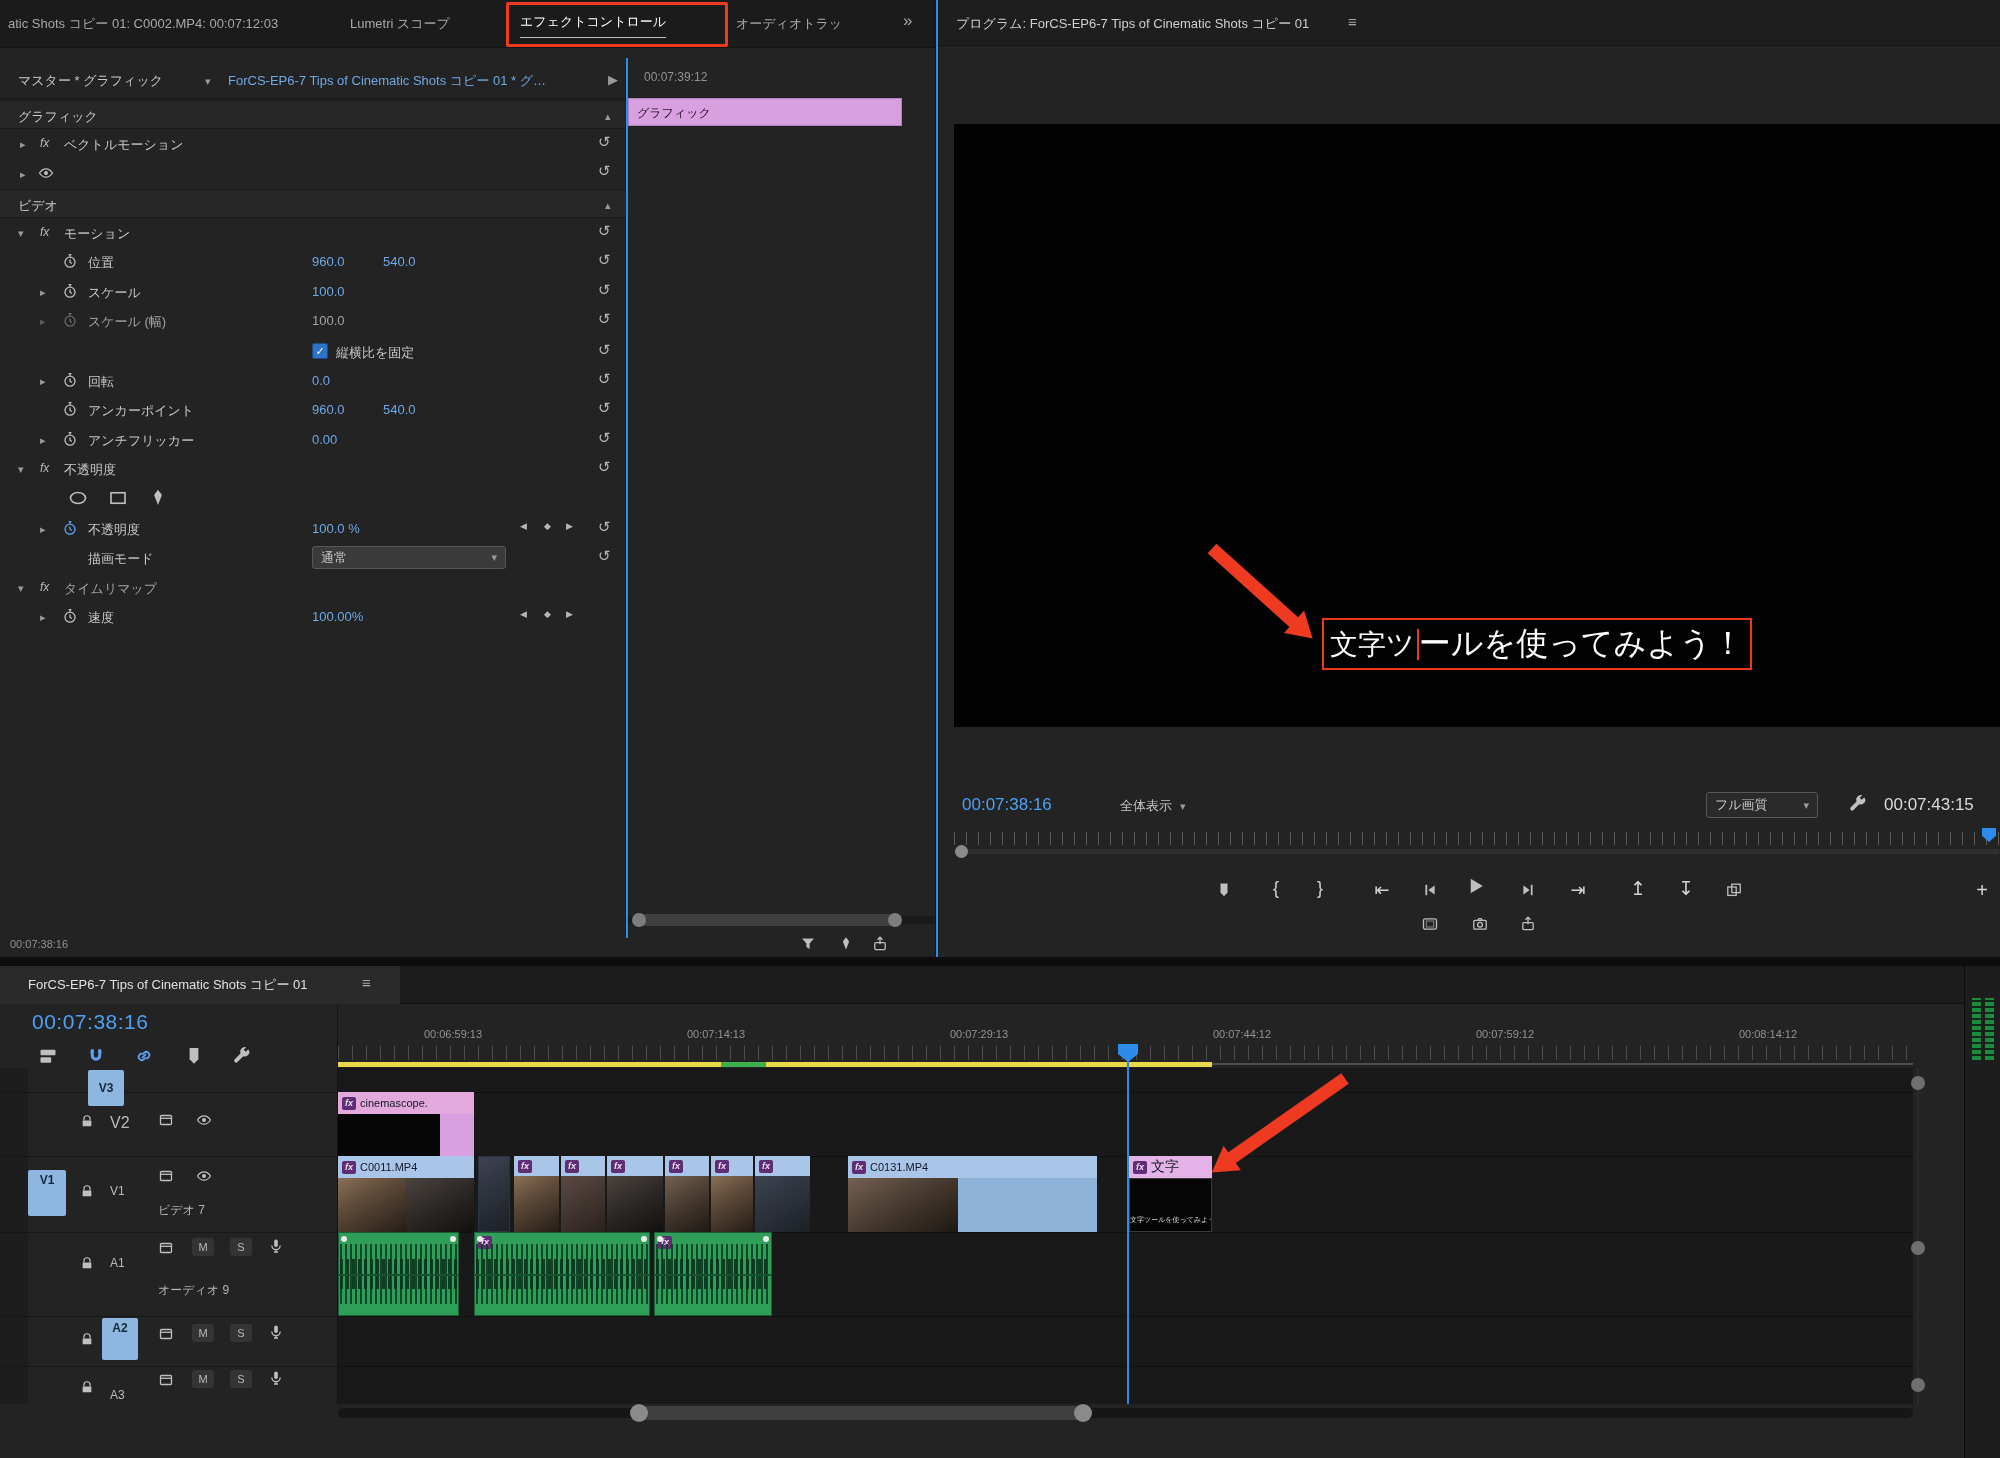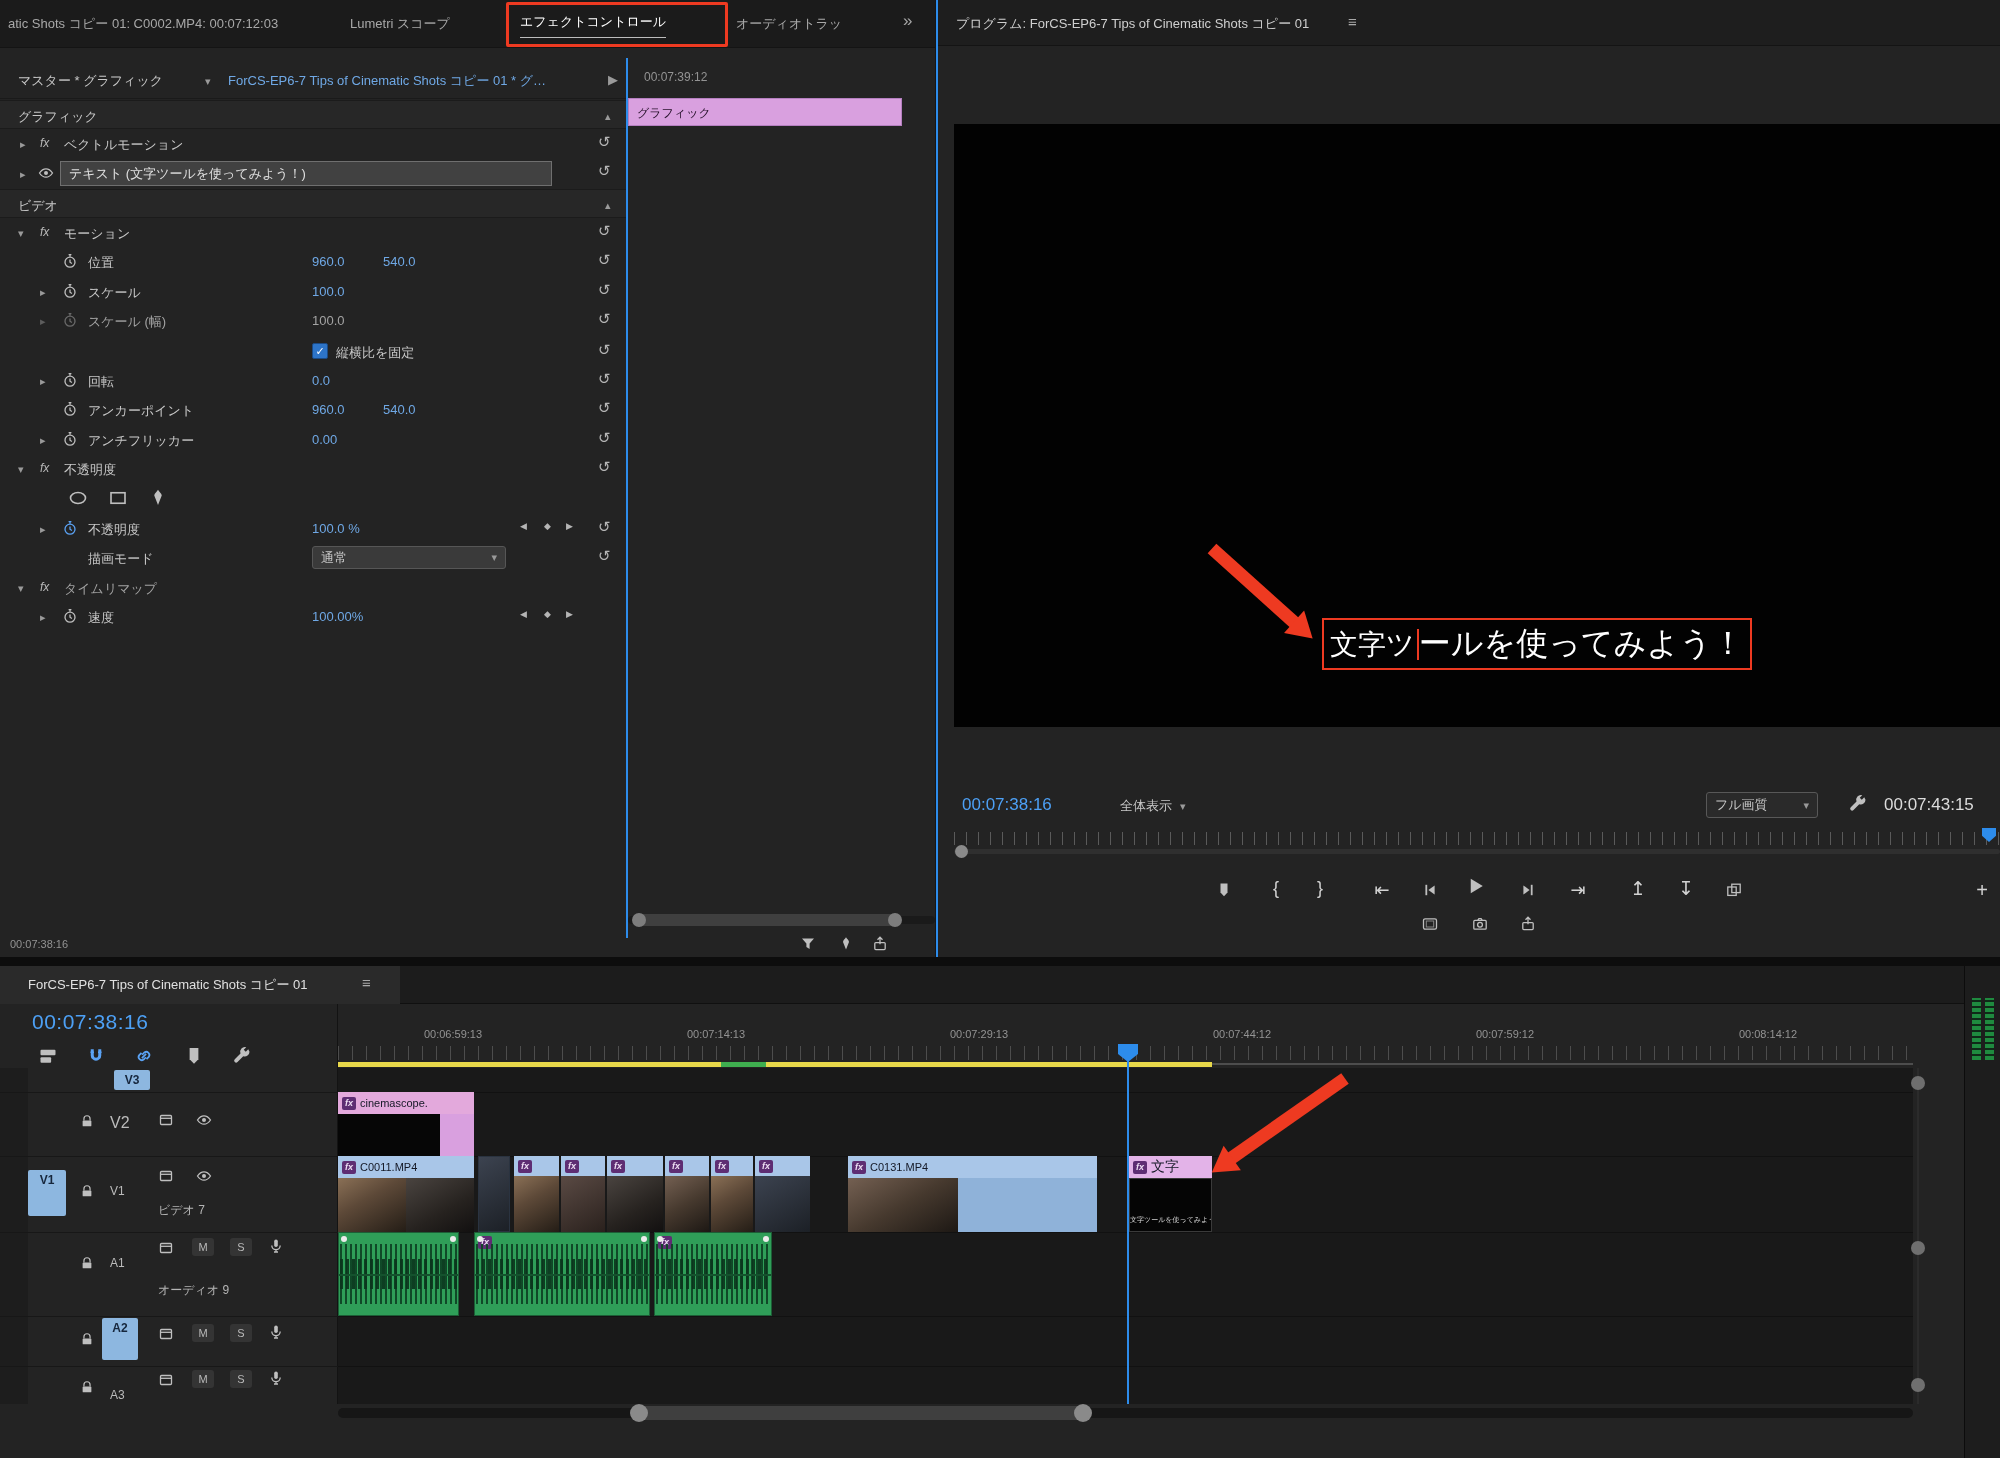--- a/index.html
+++ b/index.html
@@ -168,21 +168,20 @@
     <span class="chev" style="left:20px;top:9px">▸</span>
     <span class="lbl fxec" style="left:40px">fx</span>
     <span class="lbl" style="left:64px">ベクトルモーション</span>
     <span class="rst">↺</span>
   </div>
   <div class="r" style="top:158px;height:31px">
     <span class="chev" style="left:20px;top:10px">▸</span>
     <svg class="ic a" viewBox="0 0 16 16" style="left:38px;top:7px">
           <use href="#i-eye"></use>
         </svg>
-    <div class="a" style="left:60px;top:3px;width:492px;height:25px;background:#414141;border:1px solid #6f6f6f;padding:3px 8px;color:#e0e0e0;overflow:hidden;white-space:nowrap">テキスト (文字ツールを使ってみよう！)</div>
     <span class="rst">↺</span>
   </div>
   <div class="r sect" style="top:189px">
     <span class="lbl" style="left:18px">ビデオ</span>
     <span class="chev" style="left:605px;top:9px">▴</span>
   </div>
   <div class="r" style="top:218px">
     <span class="chev" style="left:18px;top:9px">▾</span>
     <span class="lbl fxec" style="left:40px">fx</span>
     <span class="lbl" style="left:64px">モーション</span>
@@ -467,21 +466,21 @@
 
   
   <div class="a" style="left:0;top:1068px;width:28px;height:336px;background:#1d1d1d"></div>
   <div class="a" style="left:337px;top:1004px;width:1px;height:400px;background:#131313"></div>
   <div class="sep-h" style="left:0;top:1092px;width:338px;background:#171717"></div>
   <div class="sep-h" style="left:0;top:1156px;width:338px;background:#171717"></div>
   <div class="sep-h" style="left:0;top:1232px;width:338px;background:#171717"></div>
   <div class="sep-h" style="left:0;top:1316px;width:338px;background:#171717"></div>
   <div class="sep-h" style="left:0;top:1366px;width:338px;background:#171717"></div>
 
-  <div class="badge" style="left:114px;top:1070px;width:36px;height:20px;align-items:center">V3</div>
+  <div class="badge" style="left:88px;top:1070px;width:36px;height:36px;align-items:center">V3</div>
 
   <svg class="ic a ic14" viewBox="0 0 16 16" style="left:80px;top:1114px">
         <use href="#i-lock"></use>
       </svg>
   <span class="a" style="left:110px;top:1114px;font-size:16px;color:#bbb">V2</span>
   <svg class="ic a" viewBox="0 0 16 16" style="left:158px;top:1112px">
         <use href="#i-sync"></use>
       </svg>
   <svg class="ic a" viewBox="0 0 16 16" style="left:196px;top:1112px">
         <use href="#i-eye"></use>

